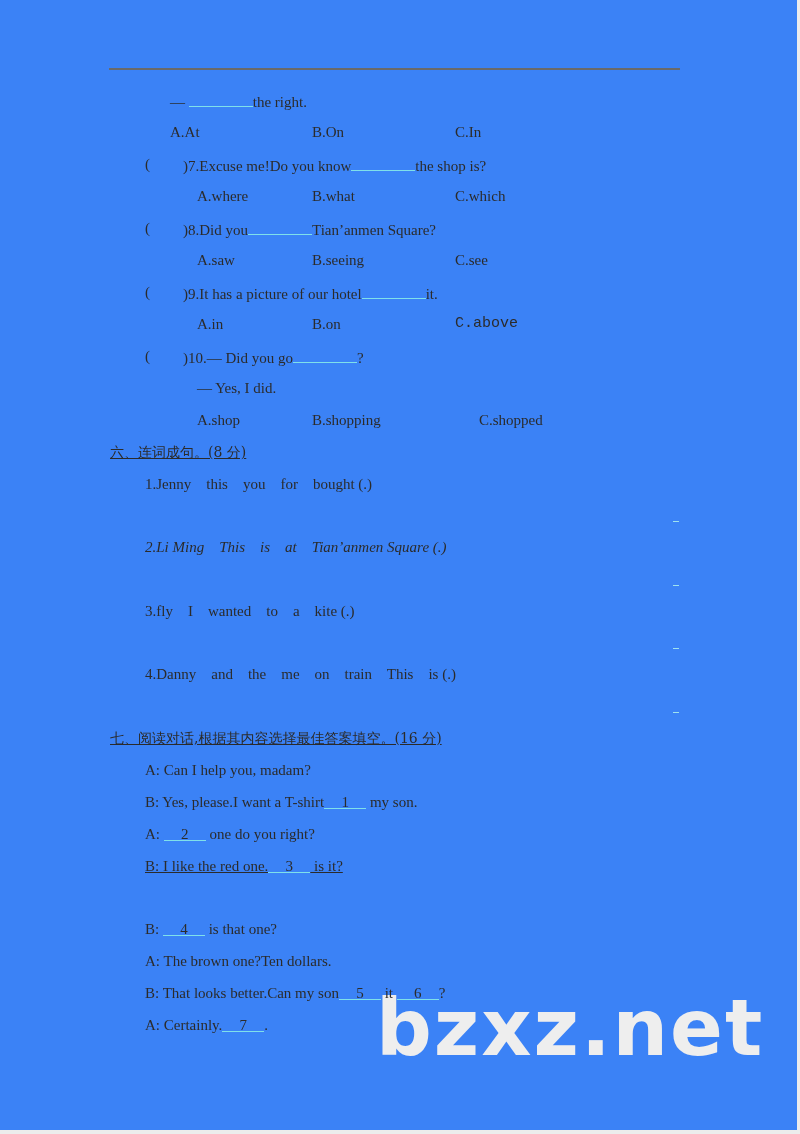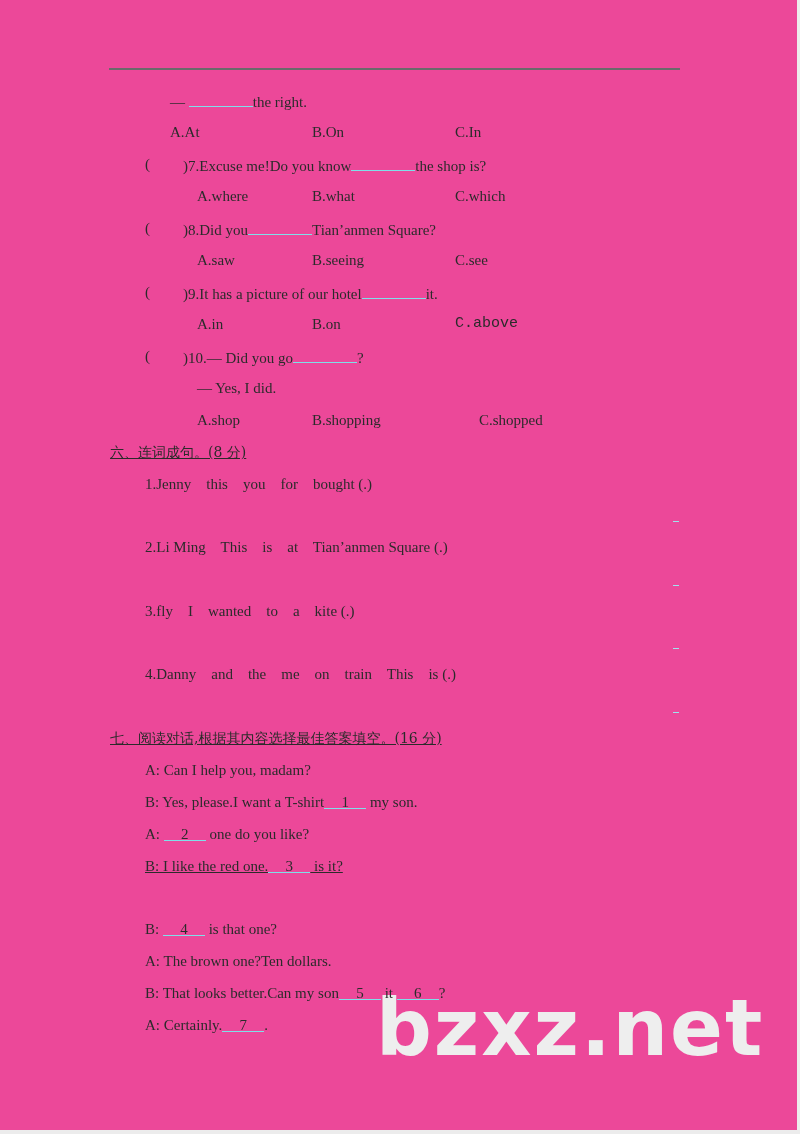--- a/index.html
+++ b/index.html
@@ -4,21 +4,21 @@
 <style>
   html, body { margin: 0; padding: 0; }
   body {
     width: 800px; height: 1134px; position: relative; overflow: hidden;
     background: #ececec;
     font-family: "Liberation Serif", "DejaVu Serif", serif;
     color: #2b2b2b;
   }
   .page {
     position: absolute; left: 0; top: 0; width: 797px; height: 1130px;
-    background: #ec4899;
+    background: #3b82f6;
   }
   .rule {
     position: absolute; left: 109px; top: 68px; width: 571px; height: 2px;
     background: #6a6a6a;
   }
   .line {
     position: absolute; font-size: 15px; line-height: 20px; white-space: pre;
   }
   .blank {
     display: inline-block; border-bottom: 1px solid #7fe0ea;
@@ -71,34 +71,34 @@
   <div class="paren" style="left:145px; top:346px;">(</div>
   <div class="line" style="left:183px; top:346px;"><span>)10.— Did you go</span><span class="blank w64"></span><span>?</span></div>
   <div class="line" style="left:197px; top:378px;">— Yes, I did.</div>
   <div class="opt" style="left:197px; top:410px;">A.shop</div>
   <div class="opt" style="left:312px; top:410px;">B.shopping</div>
   <div class="opt" style="left:479px; top:410px;">C.shopped</div>
 
   <div class="line cjk" style="left:110px; top:442px;">六、连词成句。(8 分)</div>
   <div class="line" style="left:145px; top:474px;">1.Jenny    this    you    for    bought (.)</div>
   <div class="tick" style="top:521px;"></div>
-  <div class="line" style="left:145px; top:537px;">2.Li Ming    This    is    at    Tian’anmen Square (.)</div>
+  <div class="line" style="left:145px; top:537px;font-style:italic;">2.Li Ming    This    is    at    Tian’anmen Square (.)</div>
   <div class="tick" style="top:585px;"></div>
   <div class="line" style="left:145px; top:601px;">3.fly    I    wanted    to    a    kite (.)</div>
   <div class="tick" style="top:648px;"></div>
   <div class="line" style="left:145px; top:664px;">4.Danny    and    the    me    on    train    This    is (.)</div>
   <div class="tick" style="top:712px;"></div>
 
   <div class="line cjk" style="left:110px; top:728px;">七、阅读对话,根据其内容选择最佳答案填空。(16 分)</div>
 
   <div class="line" style="left:145px; top:760px;">A: Can I help you, madam?</div>
 
   <div class="line" style="left:145px; top:792px;"><span>B: Yes, please.I want a T-shirt</span><span class="blank w52">1</span><span> my son.</span></div>
 
-  <div class="line" style="left:145px; top:824px;"><span>A: </span><span class="blank w52">2</span><span> one do you like?</span></div>
+  <div class="line" style="left:145px; top:824px;"><span>A: </span><span class="blank w52">2</span><span> one do you right?</span></div>
 
   <div class="line" style="left:145px; top:856px;text-decoration:underline;"><span>B: I like the red one.</span><span class="blank w52">3</span><span> is it?</span></div>
 
 
   <div class="line" style="left:145px; top:919px;"><span>B: </span><span class="blank w52">4</span><span> is that one?</span></div>
 
   <div class="line" style="left:145px; top:951px;">A: The brown one?Ten dollars.</div>
 
   <div class="watermark">bzxz.net</div>
 

